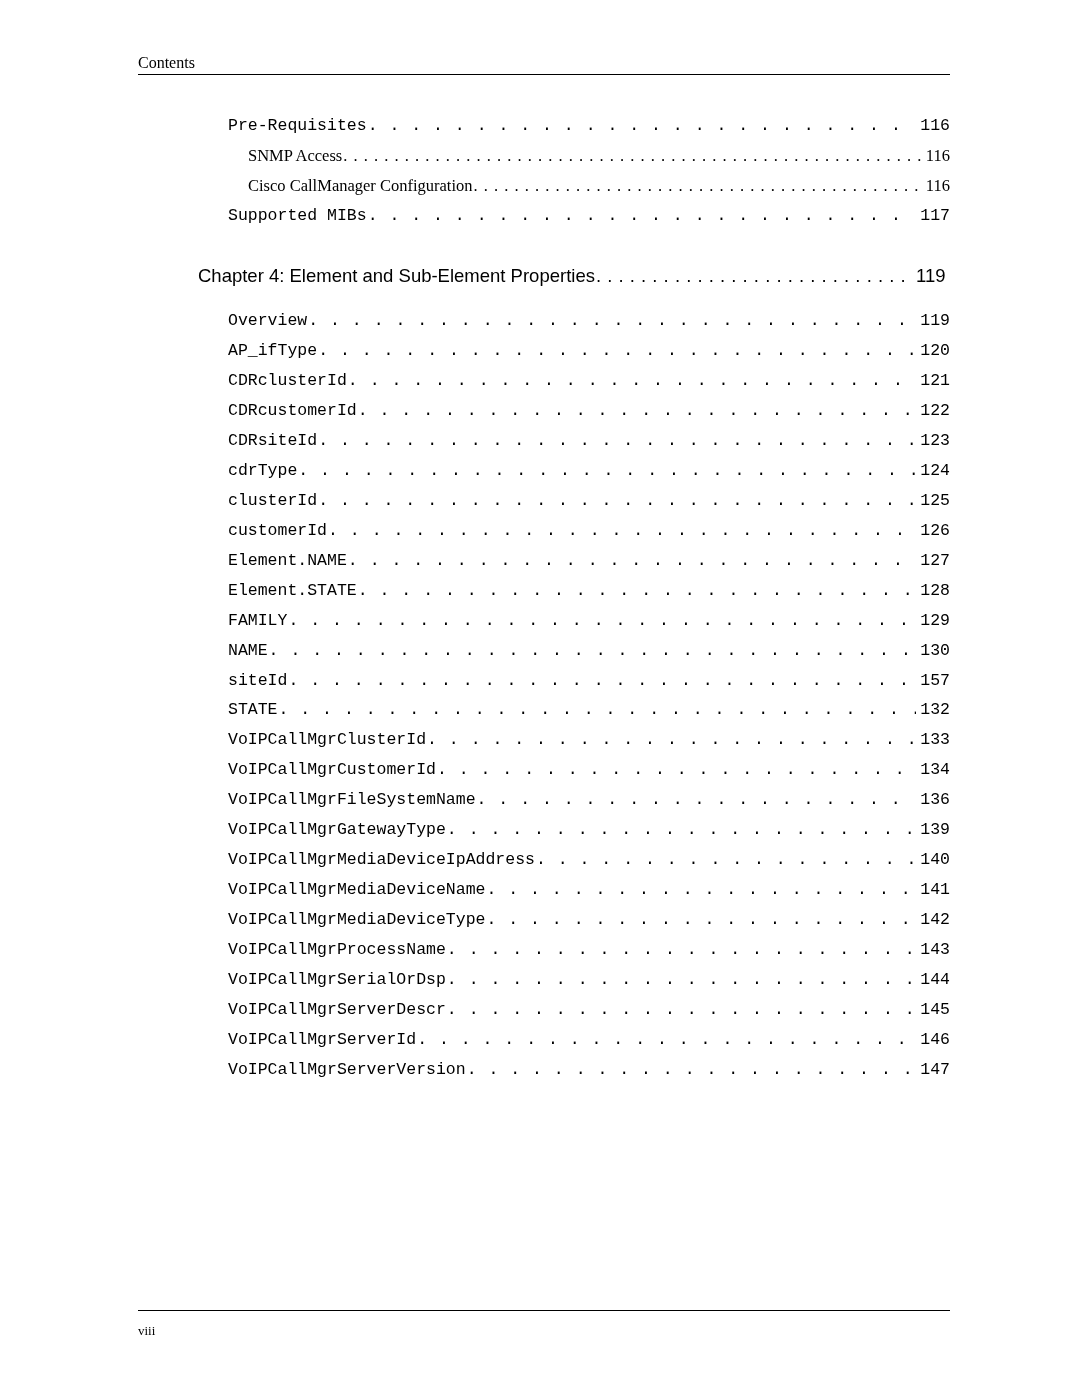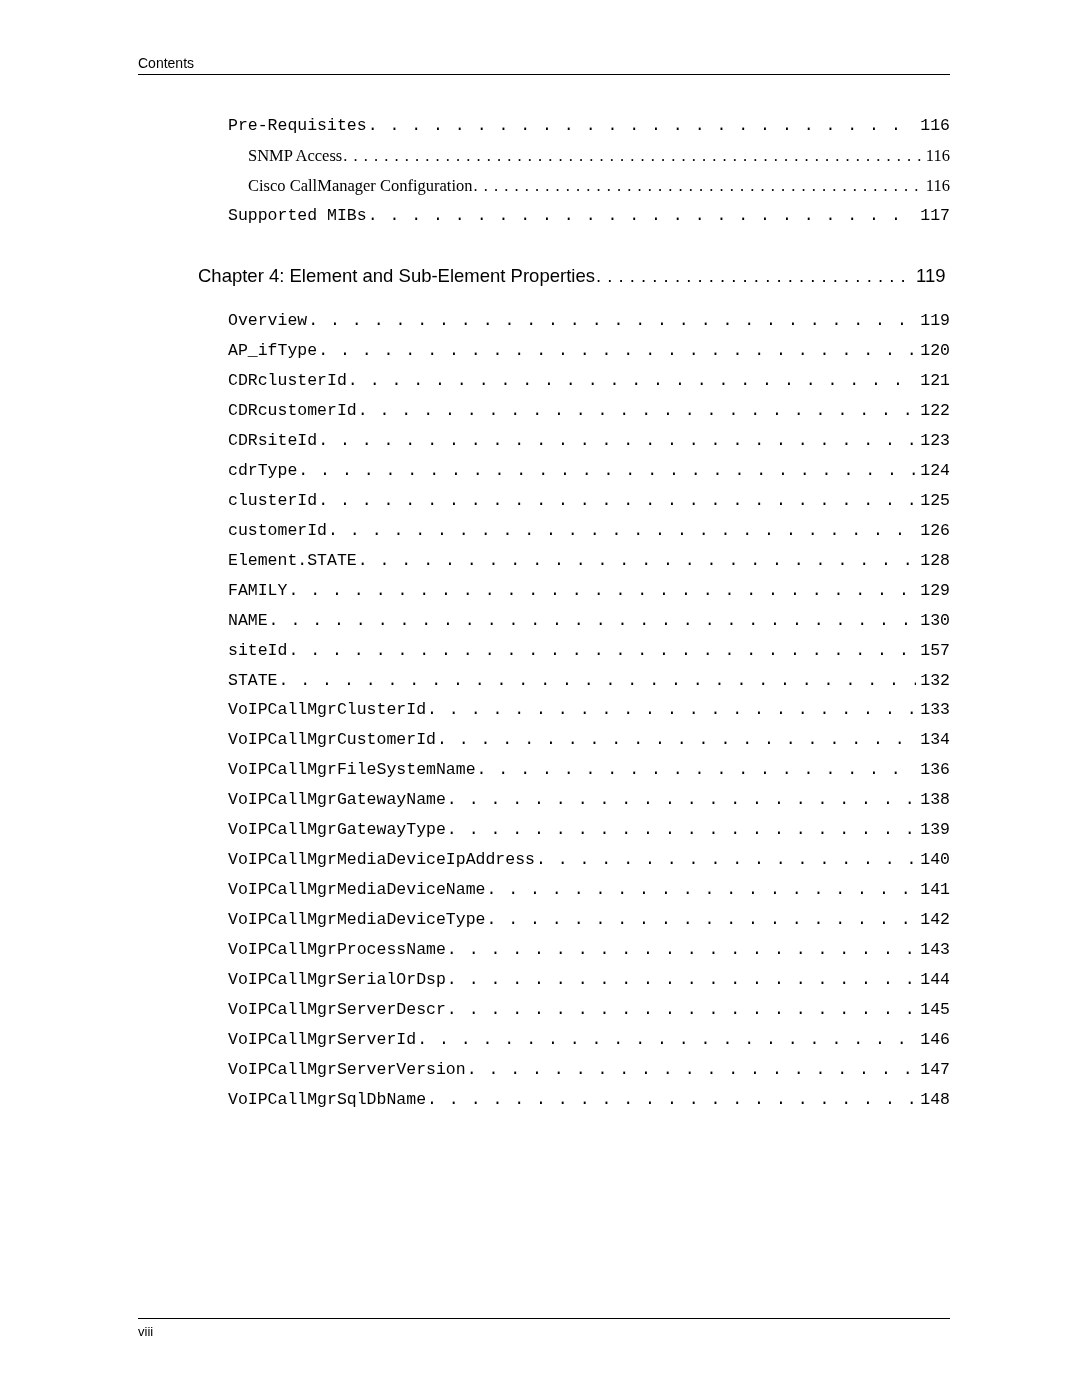--- a/index.html
+++ b/index.html
@@ -14,22 +14,22 @@
     position: relative;
     box-sizing: border-box;
     padding: 54px 130px 50px 138px;
   }
   .header-line {
     border-bottom: 1.5px solid #000;
     padding-bottom: 2px;
     margin-bottom: 40px;
   }
   .header-label {
-    font-family: Liberation Sans, sans-serif;
-    font-size: 14px;
+    font-family: Liberation Serif, serif;
+    font-size: 16px;
     text-align: right;
   }
   .toc {
     margin-left: 90px;
     font-size: 16.5px;
     line-height: 1.3;
   }
   .toc-row {
     display: flex;
     align-items: baseline;
@@ -70,22 +70,22 @@
   }
   .chapter-row .toc-page {
     min-width: 34px;
   }
   .footer {
     position: absolute;
     bottom: 58px;
     left: 138px;
     right: 130px;
     border-top: 1.5px solid #000;
-    padding-top: 5px;
-    font-family: Liberation Sans, sans-serif;
+    padding-top: 12px;
+    font-family: Liberation Serif, serif;
     font-size: 13px;
     display: flex;
     justify-content: space-between;
   }
 </style>
 </head>
 <body>
 
 <div class="page">
 
@@ -156,20 +156,25 @@
         <span class="toc-title">clusterId</span>
         <span class="toc-dots"></span>
         <span class="toc-page">125</span>
       </div>
     <div class="toc-row lvl1">
         <span class="toc-title">customerId</span>
         <span class="toc-dots"></span>
         <span class="toc-page">126</span>
       </div>
     <div class="toc-row lvl1">
+        <span class="toc-title">Element.NAME</span>
+        <span class="toc-dots"></span>
+        <span class="toc-page">127</span>
+      </div>
+    <div class="toc-row lvl1">
         <span class="toc-title">Element.STATE</span>
         <span class="toc-dots"></span>
         <span class="toc-page">128</span>
       </div>
     <div class="toc-row lvl1">
         <span class="toc-title">FAMILY</span>
         <span class="toc-dots"></span>
         <span class="toc-page">129</span>
       </div>
     <div class="toc-row lvl1">
@@ -196,25 +201,20 @@
         <span class="toc-title">VoIPCallMgrCustomerId</span>
         <span class="toc-dots"></span>
         <span class="toc-page">134</span>
       </div>
     <div class="toc-row lvl1">
         <span class="toc-title">VoIPCallMgrFileSystemName</span>
         <span class="toc-dots"></span>
         <span class="toc-page">136</span>
       </div>
     <div class="toc-row lvl1">
-        <span class="toc-title">VoIPCallMgrGatewayName</span>
-        <span class="toc-dots"></span>
-        <span class="toc-page">138</span>
-      </div>
-    <div class="toc-row lvl1">
         <span class="toc-title">VoIPCallMgrGatewayType</span>
         <span class="toc-dots"></span>
         <span class="toc-page">139</span>
       </div>
     <div class="toc-row lvl1">
         <span class="toc-title">VoIPCallMgrMediaDeviceIpAddress</span>
         <span class="toc-dots"></span>
         <span class="toc-page">140</span>
       </div>
     <div class="toc-row lvl1">
@@ -244,25 +244,20 @@
       </div>
     <div class="toc-row lvl1">
         <span class="toc-title">VoIPCallMgrServerId</span>
         <span class="toc-dots"></span>
         <span class="toc-page">146</span>
       </div>
     <div class="toc-row lvl1">
         <span class="toc-title">VoIPCallMgrServerVersion</span>
         <span class="toc-dots"></span>
         <span class="toc-page">147</span>
-      </div>
-    <div class="toc-row lvl1">
-        <span class="toc-title">VoIPCallMgrSqlDbName</span>
-        <span class="toc-dots"></span>
-        <span class="toc-page">148</span>
       </div>
 
   </div>
 
   <div class="footer">
     <span>viii</span>
   </div>
 
 </div>
 

